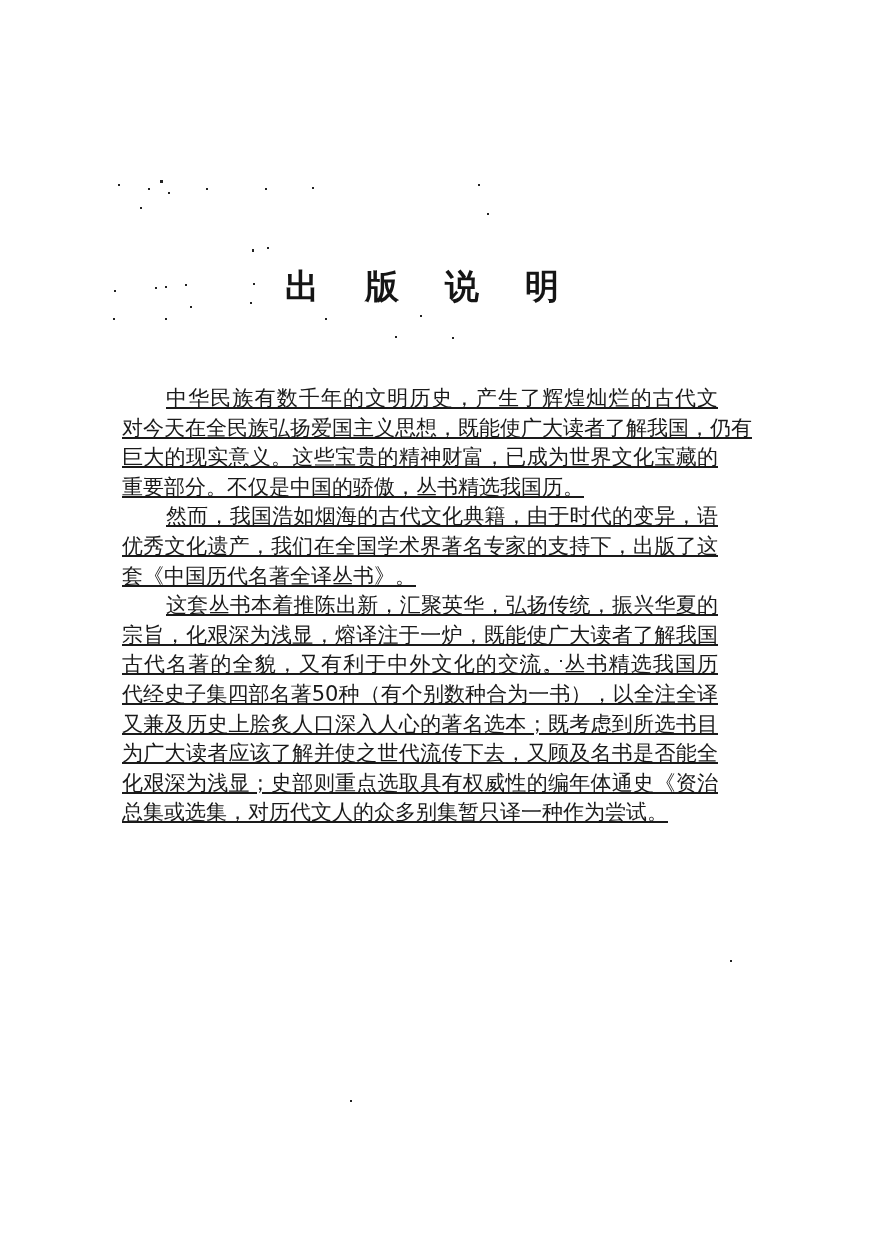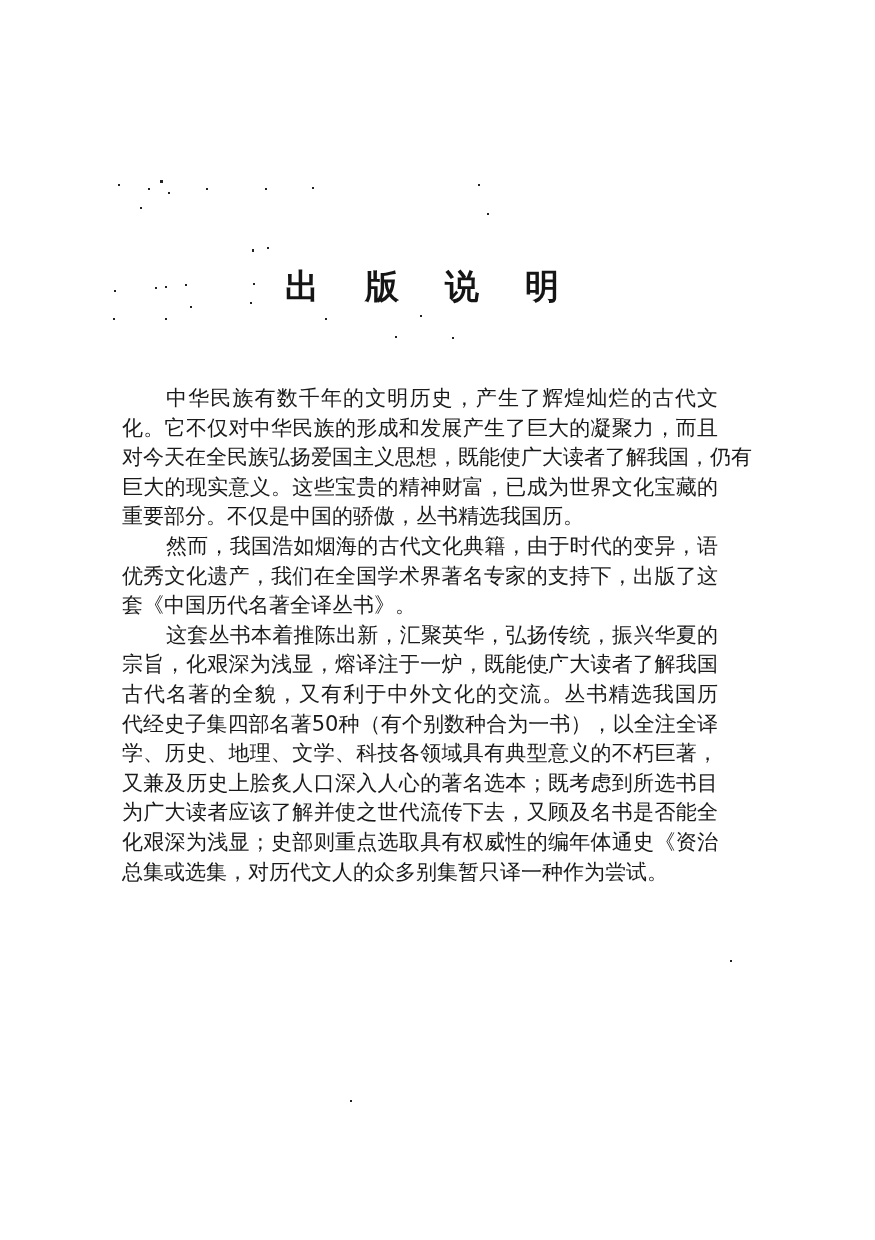--- a/index.html
+++ b/index.html
@@ -54,20 +54,21 @@
     }
     .line {
       height: 29.6px;
       line-height: 29.6px;
       font-size: 21px;
       white-space: nowrap;
       text-align: justify;
       text-align-last: justify;
       font-family: "DejaVu Sans", "Liberation Sans", sans-serif;
       color: #1a1a1a;
+      text-decoration: underline;
     }
     .line.indent {
       padding-left: 44px;
     }
     .line.last {
       text-align-last: left;
     }
   </style>
 </head>
 <body>
@@ -109,38 +110,36 @@
     <span>出</span>
     <span>版</span>
     <span>说</span>
     <span>明</span>
   </div>
 
   <div class="body-text">
 
     <div>
       <div class="line indent">中华民族有数千年的文明历史，产生了辉煌灿烂的古代文</div>
-      <div class="line">化。它不仅对中华民族的形成和发展产生了巨大的凝聚力，而且</div>
       <div class="line">对今天在全民族弘扬爱国主义思想，既能使广大读者了解我国，仍有</div>
       <div class="line">巨大的现实意义。这些宝贵的精神财富，已成为世界文化宝藏的</div>
       <div class="line last">重要部分。不仅是中国的骄傲，丛书精选我国历。</div>
     </div>
 
     <div>
       <div class="line indent">然而，我国浩如烟海的古代文化典籍，由于时代的变异，语</div>
       <div class="line">优秀文化遗产，我们在全国学术界著名专家的支持下，出版了这</div>
       <div class="line last">套《中国历代名著全译丛书》。</div>
     </div>
 
     <div>
       <div class="line indent">这套丛书本着推陈出新，汇聚英华，弘扬传统，振兴华夏的</div>
       <div class="line">宗旨，化艰深为浅显，熔译注于一炉，既能使广大读者了解我国</div>
       <div class="line">古代名著的全貌，又有利于中外文化的交流。丛书精选我国历</div>
       <div class="line">代经史子集四部名著50种（有个别数种合为一书），以全注全译</div>
-      <div class="line">学、历史、地理、文学、科技各领域具有典型意义的不朽巨著，</div>
       <div class="line">又兼及历史上脍炙人口深入人心的著名选本；既考虑到所选书目</div>
       <div class="line">为广大读者应该了解并使之世代流传下去，又顾及名书是否能全</div>
       <div class="line">化艰深为浅显；史部则重点选取具有权威性的编年体通史《资治</div>
       <div class="line last">总集或选集，对历代文人的众多别集暂只译一种作为尝试。</div>
     </div>
 
 
   </div>
 </div>
 

